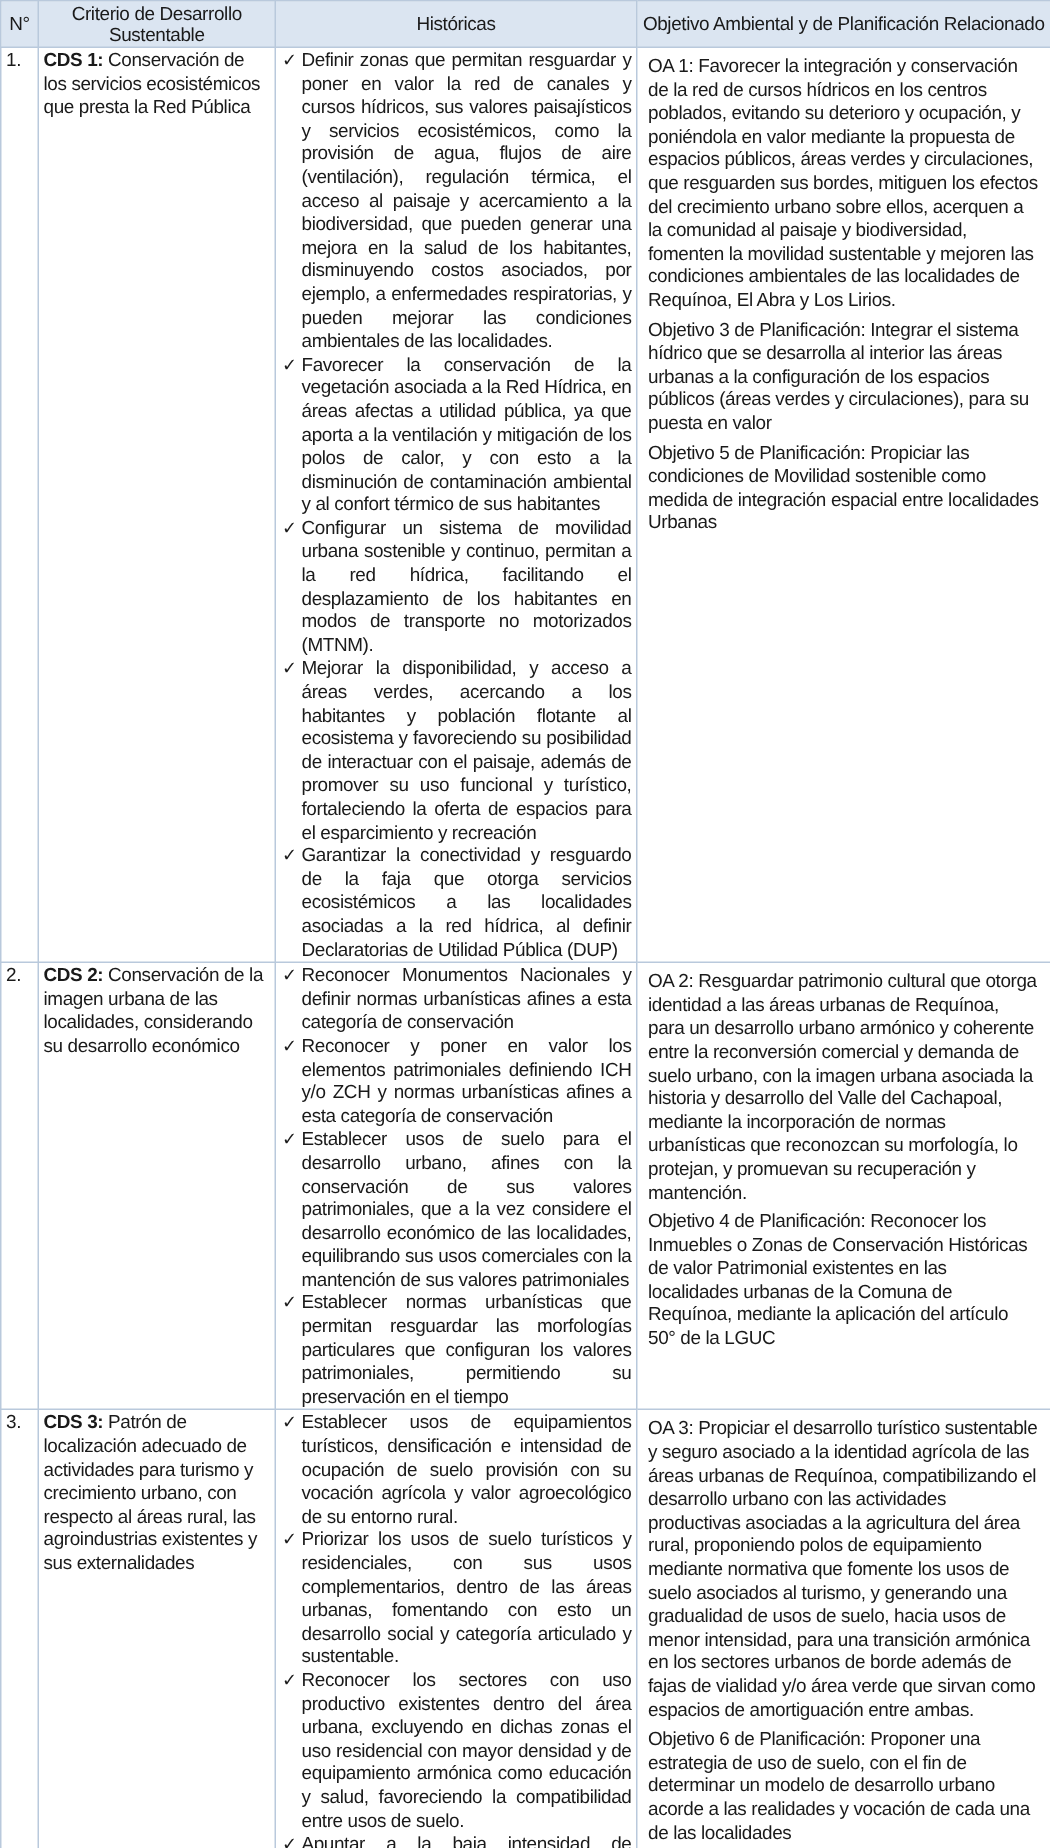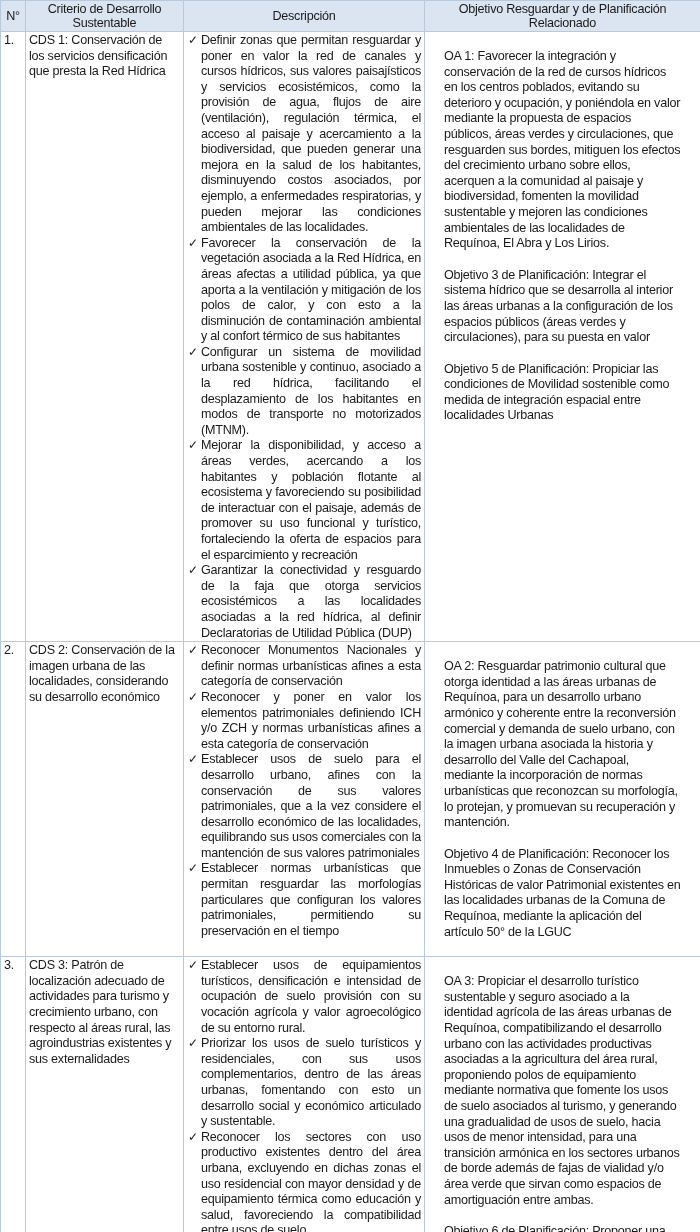--- a/index.html
+++ b/index.html
@@ -5,56 +5,56 @@
   html, body { margin: 0; padding: 0; background: #ffffff; }
   body { width: 700px; height: 1232px; overflow: hidden; font-family: "Liberation Sans", sans-serif; color: #1a1a1a; }
   table.cds { border-collapse: collapse; width: 700px; table-layout: fixed; font-size: 12.6px; line-height: 15.6px; letter-spacing: -0.25px; }
   table.cds th, table.cds td { border: 1px solid #b9c9dc; vertical-align: top; padding: 1px 3px 0 3px; }
   table.cds thead th { background: #dbe5f1; font-weight: normal; text-align: center; vertical-align: middle; height: 30px; padding: 0 2px; line-height: 14px; }
   col.c-n { width: 25px; }
   col.c-crit { width: 158px; }
   col.c-desc { width: 241px; }
   col.c-obj { width: 276px; }
   td.num { padding-left: 6px; }
-  td.crit b { font-weight: normal; }
+  td.crit b { font-weight: bold; }
   td.desc ul { list-style: none; margin: 0; padding: 0; }
   td.desc li { position: relative; padding-left: 14px; text-align: justify; }
   td.desc li .chk { position: absolute; left: 1px; top: 0; font-size: 12px; }
-  td.obj p { margin: 16px; }
+  td.obj p { margin: 4px; }
   tr.r1 td { height: 554px; }
   tr.r2 td { height: 274px; }
   tr.r3 td { height: 356px; }
 </style>
 </head>
 <body>
 
 <table class="cds">
   <colgroup>
     <col class="c-n">
       <col class="c-crit">
       <col class="c-desc">
       <col class="c-obj">
   </colgroup>
   <thead>
     <tr>
       <th>N°</th>
       <th>Criterio de Desarrollo Sustentable</th>
-      <th>Descripción</th>
-      <th>Objetivo Resguardar y de Planificación  Relacionado</th>
+      <th>Históricas</th>
+      <th>Objetivo Ambiental y de Planificación  Relacionado</th>
     </tr>
   </thead>
   <tbody id="tbody">
       <tr class="r1">
         <td class="num">1.</td>
-        <td class="crit"><b>CDS 1:</b><span> Conservación de los servicios densificación que presta la Red Hídrica</span></td>
+        <td class="crit"><b>CDS 1:</b><span> Conservación de los servicios ecosistémicos que presta la Red Pública</span></td>
         <td class="desc">
           <ul>
             <li><span class="chk">✓</span><span>Definir zonas que permitan resguardar y poner en valor la red de canales y cursos hídricos, sus valores paisajísticos y servicios ecosistémicos, como la provisión de agua, flujos de aire (ventilación), regulación térmica, el acceso al paisaje y acercamiento a la biodiversidad, que pueden generar una mejora en la salud de los habitantes, disminuyendo costos asociados, por ejemplo, a enfermedades respiratorias, y pueden mejorar las condiciones ambientales de las localidades.</span></li>
             <li><span class="chk">✓</span><span>Favorecer la conservación de la vegetación asociada a la Red Hídrica, en áreas afectas a utilidad pública, ya que aporta a la ventilación y mitigación de los polos de calor, y con esto a la disminución de contaminación ambiental y al confort térmico de sus habitantes</span></li>
-            <li><span class="chk">✓</span><span>Configurar un sistema de movilidad urbana sostenible y continuo, asociado a la red hídrica, facilitando el desplazamiento de los habitantes en modos de transporte no motorizados (MTNM).</span></li>
+            <li><span class="chk">✓</span><span>Configurar un sistema de movilidad urbana sostenible y continuo, permitan a la red hídrica, facilitando el desplazamiento de los habitantes en modos de transporte no motorizados (MTNM).</span></li>
             <li><span class="chk">✓</span><span>Mejorar la disponibilidad, y acceso a áreas verdes, acercando a los habitantes y población flotante al ecosistema y favoreciendo su posibilidad de interactuar con el paisaje, además de promover su uso funcional y turístico, fortaleciendo la oferta de espacios para el esparcimiento y recreación</span></li>
             <li><span class="chk">✓</span><span>Garantizar la conectividad y resguardo de la faja que otorga servicios ecosistémicos a las localidades asociadas a la red hídrica, al definir Declaratorias de Utilidad Pública (DUP)</span></li>
           </ul>
         </td>
         <td class="obj">
           <p>OA 1: Favorecer la integración y conservación de la red de cursos hídricos en los centros poblados, evitando su deterioro y ocupación, y poniéndola en valor mediante la propuesta de espacios públicos, áreas verdes y circulaciones, que resguarden sus bordes, mitiguen los efectos del crecimiento urbano sobre ellos, acerquen a la comunidad al paisaje y biodiversidad, fomenten la movilidad sustentable y mejoren las condiciones ambientales de las localidades de Requínoa, El Abra y Los Lirios.</p>
           <p>Objetivo 3 de Planificación: Integrar el sistema hídrico que se desarrolla al interior las áreas urbanas a la configuración de los espacios públicos (áreas verdes y circulaciones), para su puesta en valor</p>
           <p>Objetivo 5 de Planificación: Propiciar las condiciones de Movilidad sostenible como medida de integración espacial entre localidades Urbanas</p>
         </td>
       </tr>
@@ -73,22 +73,22 @@
           <p>OA 2: Resguardar patrimonio cultural que otorga identidad a las áreas urbanas de Requínoa, para un desarrollo urbano armónico y coherente entre la reconversión comercial y demanda de suelo urbano, con la imagen urbana asociada la historia y desarrollo del Valle del Cachapoal, mediante la incorporación de normas urbanísticas que reconozcan su morfología, lo protejan, y promuevan su recuperación y mantención.</p>
           <p>Objetivo 4 de Planificación: Reconocer los Inmuebles o Zonas de Conservación Históricas de valor Patrimonial existentes en las localidades urbanas de la Comuna de Requínoa, mediante la aplicación del artículo 50° de la LGUC</p>
         </td>
       </tr>
       <tr class="r3">
         <td class="num">3.</td>
         <td class="crit"><b>CDS 3:</b><span> Patrón de localización adecuado de actividades para turismo y crecimiento urbano, con respecto al áreas rural, las agroindustrias existentes y sus externalidades</span></td>
         <td class="desc">
           <ul>
             <li><span class="chk">✓</span><span>Establecer usos de equipamientos turísticos, densificación e intensidad de ocupación de suelo provisión con su vocación agrícola y valor agroecológico de su entorno rural.</span></li>
-            <li><span class="chk">✓</span><span>Priorizar los usos de suelo turísticos y residenciales, con sus usos complementarios, dentro de las áreas urbanas, fomentando con esto un desarrollo social y económico articulado y sustentable.</span></li>
-            <li><span class="chk">✓</span><span>Reconocer los sectores con uso productivo existentes dentro del área urbana, excluyendo en dichas zonas el uso residencial con mayor densidad y de equipamiento térmica como educación y salud, favoreciendo la compatibilidad entre usos de suelo.</span></li>
+            <li><span class="chk">✓</span><span>Priorizar los usos de suelo turísticos y residenciales, con sus usos complementarios, dentro de las áreas urbanas, fomentando con esto un desarrollo social y categoría articulado y sustentable.</span></li>
+            <li><span class="chk">✓</span><span>Reconocer los sectores con uso productivo existentes dentro del área urbana, excluyendo en dichas zonas el uso residencial con mayor densidad y de equipamiento armónica como educación y salud, favoreciendo la compatibilidad entre usos de suelo.</span></li>
             <li><span class="chk">✓</span><span>Apuntar a la baja intensidad de ocupación de suelo (áreas de amortiguación), tanto en la definición de usos de suelo como en la definición de normas urbanísticas en zonas de borde, que se encuentran con el área rural y con zonas que albergan la agroindustria existente.</span></li>
           </ul>
         </td>
         <td class="obj">
           <p>OA 3: Propiciar el desarrollo turístico sustentable y seguro asociado a la identidad agrícola de las áreas urbanas de Requínoa, compatibilizando el desarrollo urbano con las actividades productivas asociadas a la agricultura del área rural, proponiendo polos de equipamiento mediante normativa que fomente los usos de suelo asociados al turismo, y generando una gradualidad de usos de suelo, hacia usos de menor intensidad, para una transición armónica en los sectores urbanos de borde además de fajas de vialidad y/o área verde que sirvan como espacios de amortiguación entre ambas.</p>
           <p>Objetivo 6 de Planificación: Proponer una estrategia de uso de suelo, con el fin de determinar un modelo de desarrollo urbano acorde a las realidades y vocación de cada una de las localidades</p>
           <p>Objetivo 6 de Planificación: Compatibilizar los usos de suelo de las zonas productivas existentes en las áreas urbanas de Requínoa y Los Lirios, en relación a las áreas residenciales</p>
         </td>
       </tr>
     </tbody>

